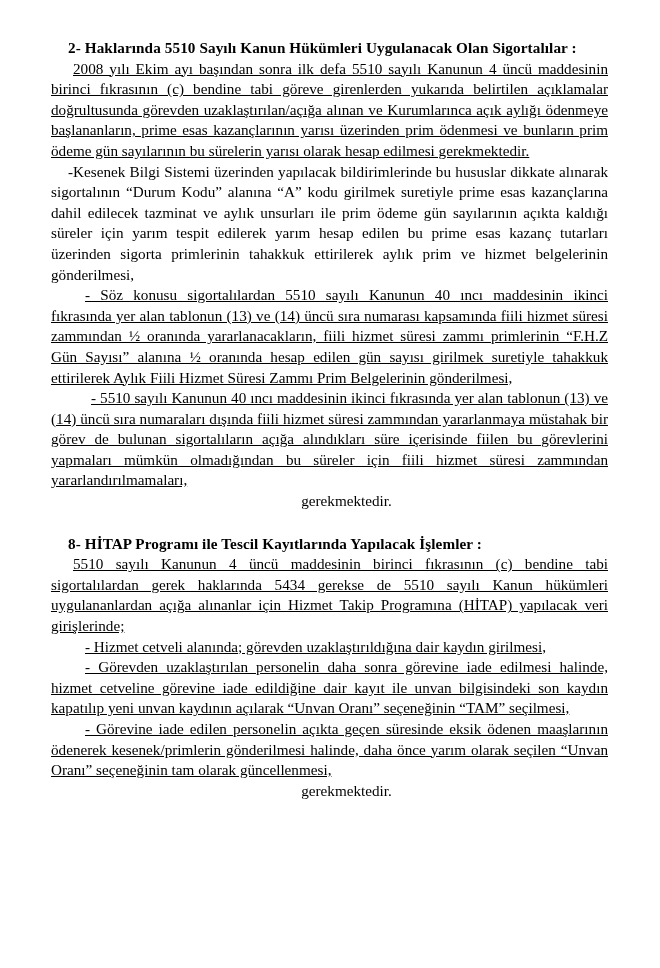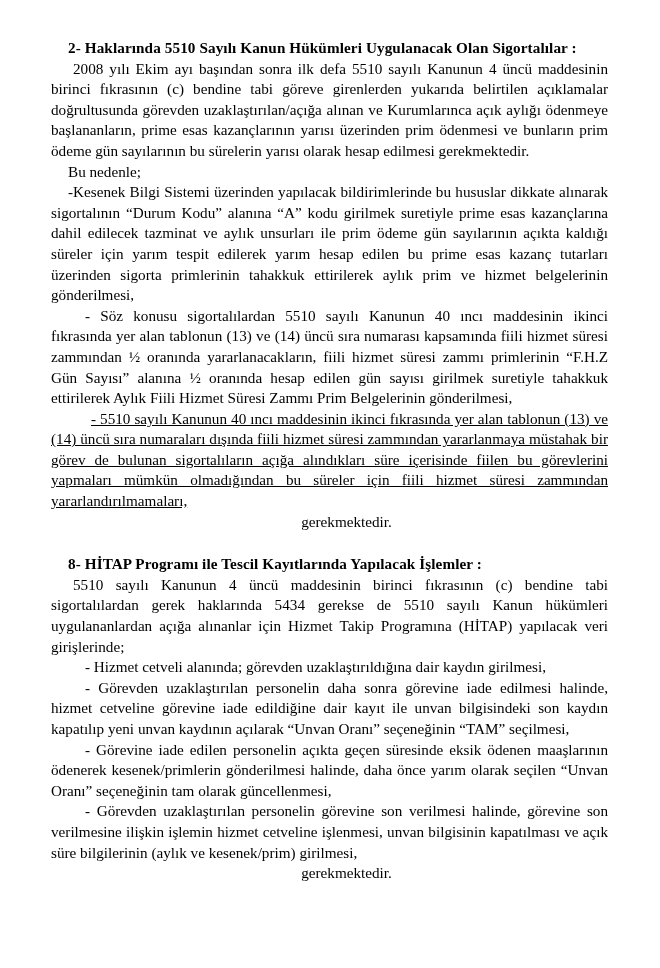--- a/index.html
+++ b/index.html
@@ -40,42 +40,41 @@
     font-size: 15.2px;
     letter-spacing: 0.1px;
   }
   p.para {
     margin: 0;
     text-align: justify;
     text-justify: inter-word;
     line-height: 20.6px;
   }
   .ind-sm  { text-indent: 17px; }   
-  .ind-md  { text-indent: 22px; }   
-  .ind-lg  { text-indent: 34px; }   
+  .ind-md  { text-indent: 22px; text-decoration: underline; }   
+  .ind-lg  { text-indent: 34px; text-decoration: underline; }   
   .ind-xl  { text-indent: 40px; text-decoration: underline; }   
   .gerek {
     margin: 0;
     text-indent: 34px;
     text-align: center;
     line-height: 20.6px;
   }
   .spacer-lg { height: 22px; }
 </style>
 </head>
 <body>
 
 <div class="page">
   <div class="doc-body">
 
     <h2 class="heading">2- Haklarında 5510 Sayılı Kanun Hükümleri Uygulanacak Olan Sigortalılar :</h2>
 
     <p class="para ind-md">2008 yılı Ekim ayı başından sonra ilk defa 5510 sayılı Kanunun 4 üncü maddesinin birinci fıkrasının (c) bendine tabi göreve girenlerden yukarıda belirtilen açıklamalar doğrultusunda görevden uzaklaştırılan/açığa alınan ve Kurumlarınca açık aylığı ödenmeye başlananların, prime esas kazançlarının yarısı üzerinden prim ödenmesi ve bunların prim ödeme gün sayılarının bu sürelerin yarısı olarak hesap edilmesi gerekmektedir.</p>
 
-    <p class="para ind-sm">Bu nedenle;</p>
 
     <p class="para ind-sm">-Kesenek Bilgi Sistemi üzerinden yapılacak bildirimlerinde bu hususlar dikkate alınarak sigortalının “Durum Kodu” alanına “A” kodu girilmek suretiyle prime esas kazançlarına dahil edilecek tazminat ve aylık unsurları ile prim ödeme gün sayılarının açıkta kaldığı süreler için yarım tespit edilerek yarım hesap edilen  bu prime esas kazanç tutarları üzerinden sigorta primlerinin tahakkuk ettirilerek aylık prim ve hizmet belgelerinin gönderilmesi,</p>
 
     <p class="para ind-lg">- Söz konusu sigortalılardan 5510 sayılı Kanunun 40 ıncı maddesinin ikinci fıkrasında yer alan tablonun (13) ve (14) üncü sıra numarası kapsamında fiili hizmet süresi zammından ½ oranında yararlanacakların,  fiili hizmet süresi zammı primlerinin “F.H.Z Gün Sayısı” alanına ½ oranında hesap edilen gün sayısı girilmek suretiyle tahakkuk ettirilerek Aylık Fiili Hizmet Süresi Zammı Prim Belgelerinin gönderilmesi,</p>
 
     <p class="para ind-xl"> - 5510 sayılı Kanunun 40 ıncı maddesinin ikinci fıkrasında yer alan tablonun (13) ve (14) üncü sıra numaraları dışında fiili hizmet süresi zammından yararlanmaya müstahak bir görev de bulunan sigortalıların açığa alındıkları süre içerisinde fiilen bu görevlerini yapmaları mümkün olmadığından bu süreler için fiili hizmet süresi zammından yararlandırılmamaları,</p>
 
     <p class="gerek">gerekmektedir.</p>
 
     <div class="spacer-lg"></div>
@@ -85,18 +84,17 @@
     <p class="para ind-md">5510 sayılı Kanunun 4 üncü maddesinin birinci fıkrasının (c) bendine tabi sigortalılardan gerek haklarında 5434 gerekse de 5510 sayılı Kanun hükümleri uygulananlardan açığa alınanlar için Hizmet Takip Programına (HİTAP) yapılacak veri girişlerinde;</p>
 
     <p class="para ind-lg">- Hizmet cetveli alanında;  görevden uzaklaştırıldığına dair kaydın girilmesi,</p>
 
 
     <p class="para ind-lg">- Görevden uzaklaştırılan personelin daha sonra görevine iade edilmesi  halinde, hizmet cetveline  görevine iade edildiğine dair kayıt ile unvan bilgisindeki son kaydın kapatılıp yeni unvan kaydının açılarak “Unvan Oranı”  seçeneğinin “TAM” seçilmesi,</p>
 
 
     <p class="para ind-lg">- Görevine iade edilen personelin açıkta geçen süresinde eksik ödenen maaşlarının ödenerek kesenek/primlerin gönderilmesi halinde, daha önce yarım olarak seçilen “Unvan Oranı”  seçeneğinin tam olarak güncellenmesi,</p>
 
-    <p class="para ind-lg">- Görevden uzaklaştırılan personelin görevine son verilmesi halinde, görevine son verilmesine ilişkin işlemin hizmet cetveline işlenmesi, unvan bilgisinin kapatılması ve açık süre bilgilerinin (aylık ve kesenek/prim)  girilmesi,</p>
 
     <p class="gerek">gerekmektedir.</p>
 
   </div>
 </div>
 
 </body></html>

